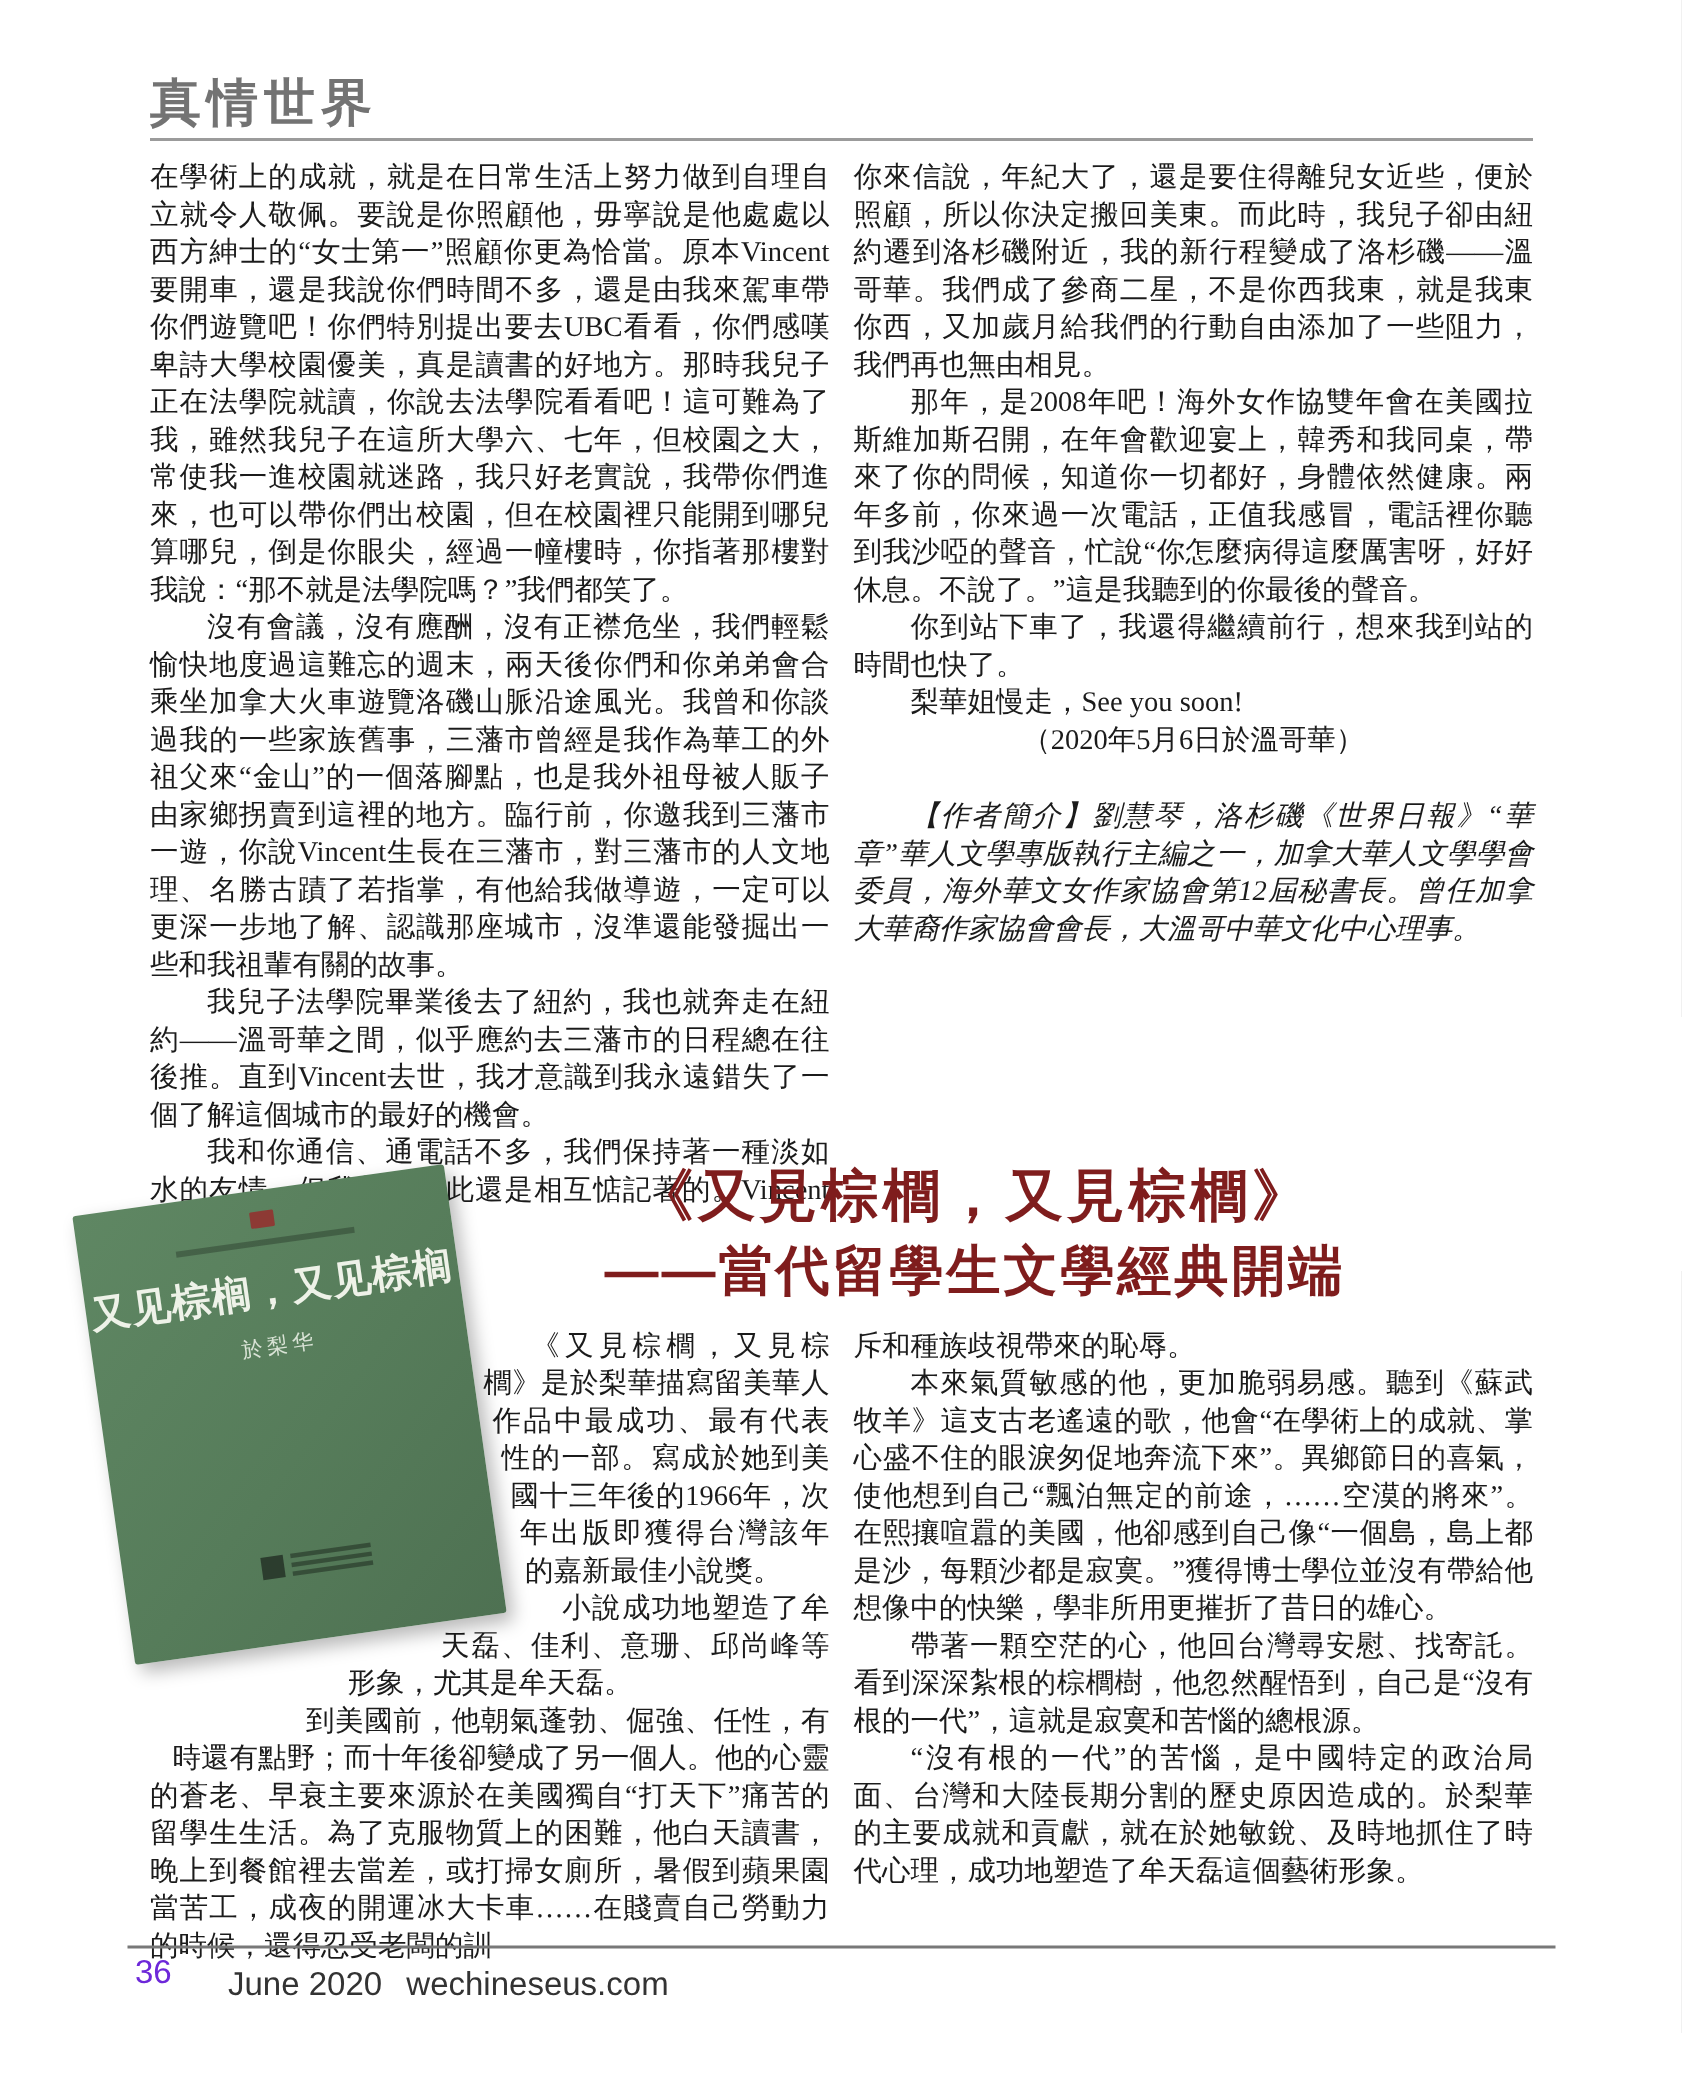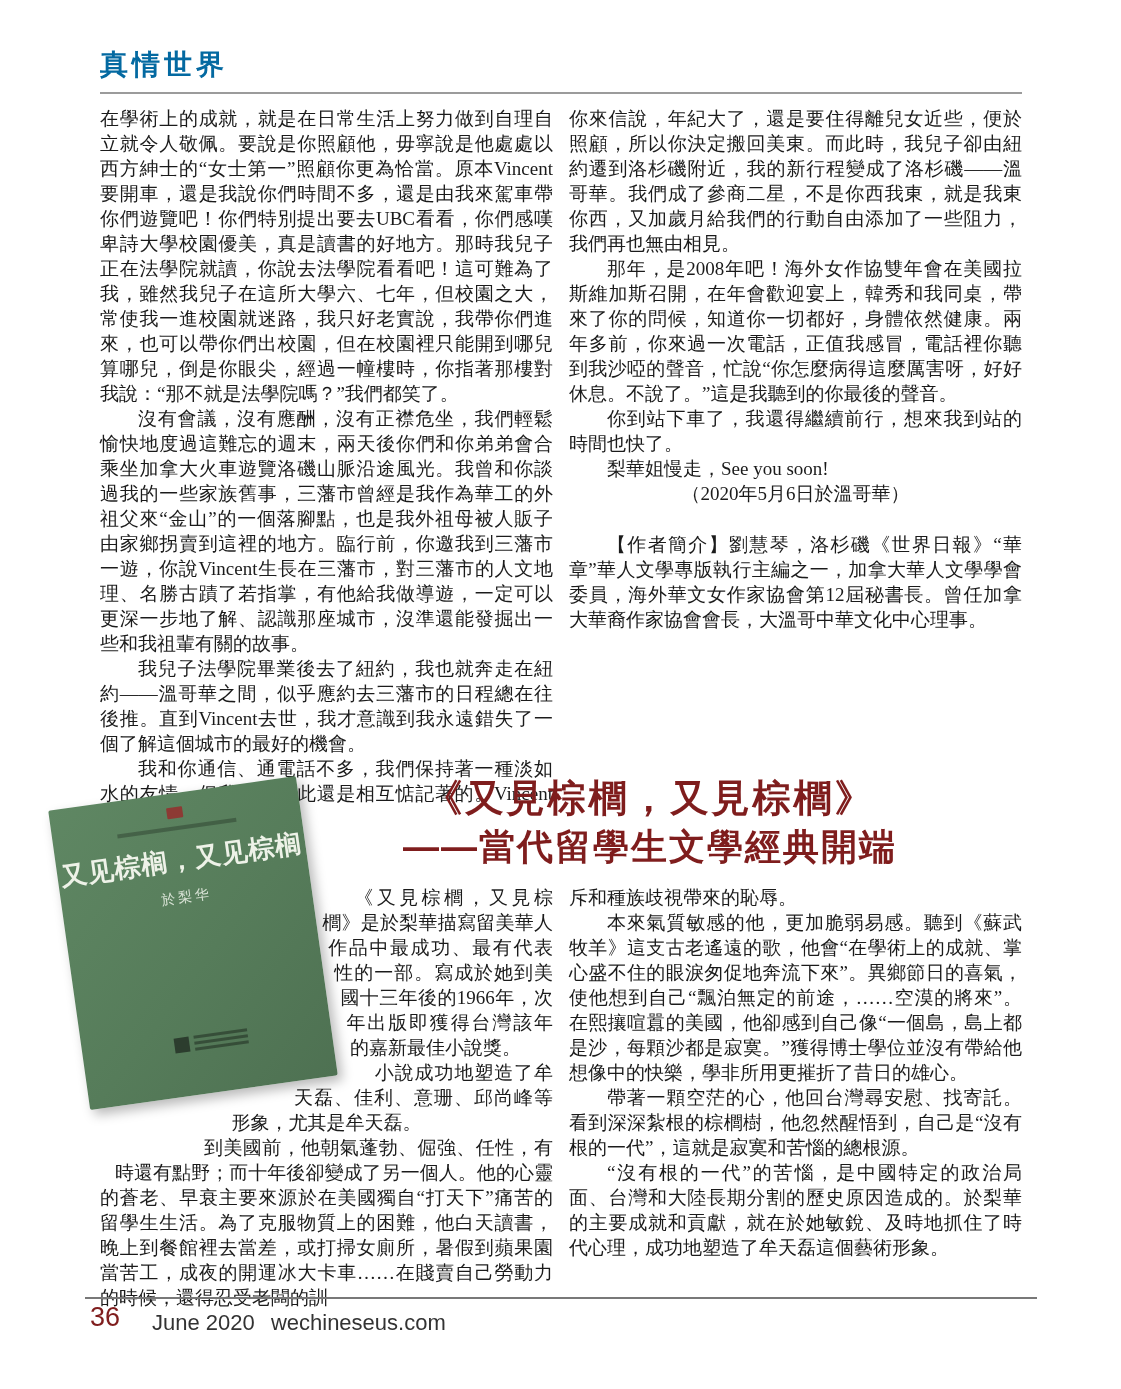--- a/index.html
+++ b/index.html
@@ -5,32 +5,32 @@
   html,body { margin:0; padding:0; background:#e8e8e8; }
   .page {
     position:relative; width:1121px; height:1389px; margin:0 auto;
     background:#ffffff; overflow:hidden;
     font-family:"Liberation Serif","DejaVu Serif",serif; color:#1b1b1b;
   }
   
   .masthead-title {
     position:absolute; left:100px; top:46px; margin:0;
     font-family:"Liberation Sans","DejaVu Sans",sans-serif;
-    font-size:28px; font-weight:bold; letter-spacing:4px; color:#0369a1;
+    font-size:34px; font-weight:bold; letter-spacing:4px; color:#737373;
   }
   .header-rule { position:absolute; left:100px; top:92px; width:922px; height:2px; background:#9b9b9b; }
   
   .cols { position:absolute; left:100px; width:922px; display:flex; gap:16px; }
   .top-cols { top:106px; }
   .bottom-cols { top:885px; }
   .col { width:453px; font-size:19px; line-height:25px; text-align:justify; }
   .col p { margin:0; }
   .ind { text-indent:2em; }
   .date-line { text-align:center; }
-  .bio { margin-top:26px !important; }
+  .bio { margin-top:26px !important;font-style:italic; }
   
   .feature-title {
     position:absolute; top:773px; left:390px; width:520px; text-align:center;
     color:#7f1d1d; font-weight:bold;
     font-family:"Liberation Sans","DejaVu Sans",sans-serif;
   }
   .ft1 { font-size:38px; line-height:50px; letter-spacing:3px; }
   .ft2 { font-size:36px; line-height:48px; letter-spacing:2px; }
   
   .book-wrap-spacer {
@@ -53,21 +53,21 @@
     color:#eef2e8; font-size:26px; font-weight:600; letter-spacing:1px;
   }
   .cover-author { position:absolute; top:96px; width:100%; text-align:center; color:rgba(240,245,235,0.85); font-size:14px; letter-spacing:3px; }
   .pub-logo { position:absolute; top:240px; left:50%; transform:translateX(-44%); display:flex; gap:5px; align-items:center; }
   .pub-mark { width:15px; height:15px; background:#2c3d2e; }
   .pub-lines div { width:54px; height:3px; background:rgba(0,0,0,0.35); margin:3px 0; }
   
   .footer-rule { position:absolute; left:85px; top:1297px; width:952px; height:2px; background:#787878; }
   .page-number {
     position:absolute; left:90px; top:1302px;
-    font-family:"Liberation Sans","DejaVu Sans",sans-serif; font-size:27px; color:#7f1d1d;text-align:right;
+    font-family:"Liberation Sans","DejaVu Sans",sans-serif; font-size:22px; color:#6d28d9;text-align:right;
   }
   .footer-meta {
     position:absolute; left:152px; top:1310px;
     font-family:"Liberation Sans","DejaVu Sans",sans-serif; font-size:22px; color:#333;
   }
   .footer-meta span { margin-right:10px; }
 </style>
 </head>
 <body>
 

